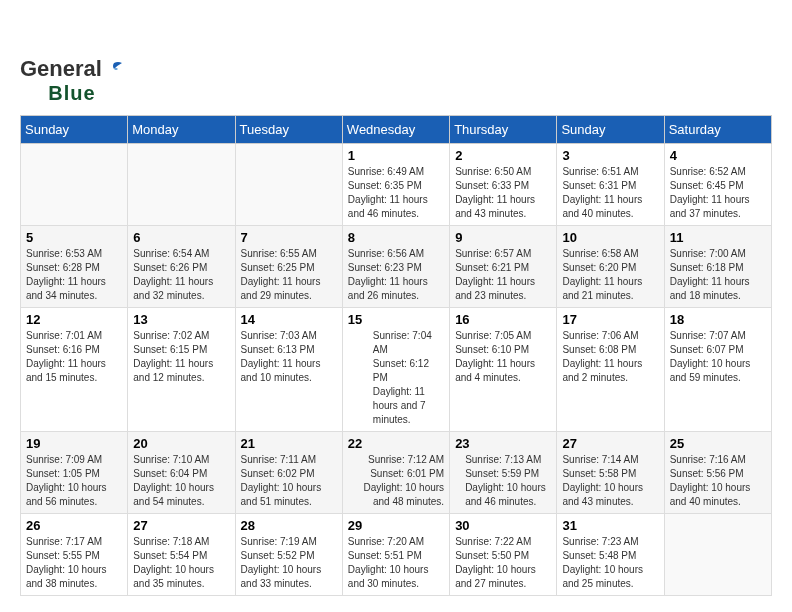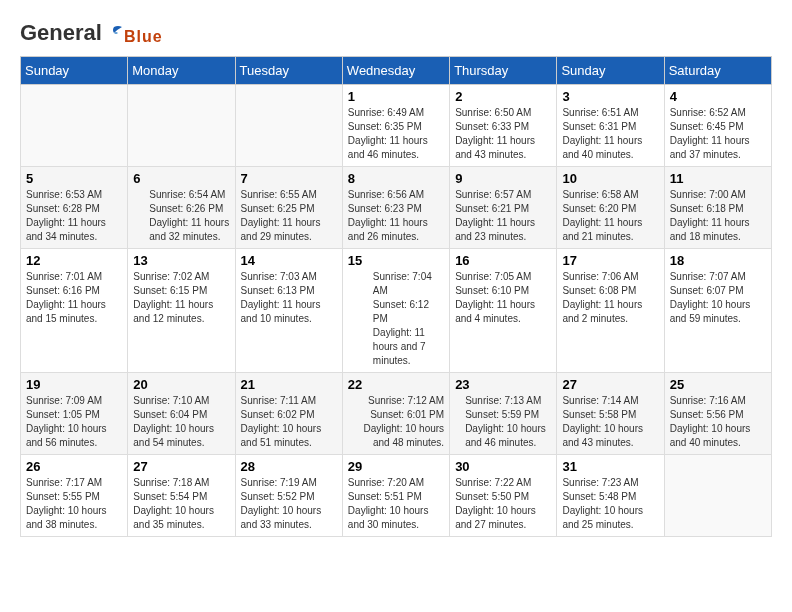--- a/index.html
+++ b/index.html
@@ -11,22 +11,23 @@
       padding: 20px;
     }
     .header {
       display: flex;
       justify-content: space-between;
       align-items: flex-start;
       margin-bottom: 10px;
     }
     .logo {
       display: flex;
-      flex-direction: row;
-      align-items: flex-end;
+      flex-direction: column;
+      align-items: center;
+      margin-top: 36px;
     }
     .title-block {
       text-align: right;
     }
     .calendar-title {
       font-size: 36px;
       font-weight: normal;
       color: #333;
     }
     .calendar-subtitle {
@@ -78,21 +79,21 @@
 
 <div class="header">
   <div class="logo">
     <div style="display:flex;align-items:center;">
       <span style="font-size:22px;font-weight:bold;color:#333;">General</span>
       <svg width="20" height="20" viewBox="0 0 20 20" style="margin-left:2px;">
         <path d="M10,4 Q14,2 18,4 Q14,6 10,10 Q8,7 10,4Z" fill="#1a5fb4"></path>
         <path d="M10,10 Q12,12 14,10 Q12,8 10,10Z" fill="#5b9bd5"></path>
       </svg>
     </div>
-    <span style="font-size:16px;font-weight:bold;color:#c2410c;letter-spacing:1px;">Blue</span>
+    <span style="font-size:20px;font-weight:bold;color:#14532d;letter-spacing:1px;">Blue</span>
   </div>
   <div class="title-block">
     <div class="calendar-title"></div>
     <div class="calendar-subtitle"></div>
   </div>
 </div>
 
 <table>
   <thead>
     <tr>
@@ -137,21 +138,21 @@
       </tr>
       <tr>
         <td>
           <span class="day-num">5</span>
           <div class="day-info" style="white-space: pre-line;">Sunrise: 6:53 AM
 Sunset: 6:28 PM
 Daylight: 11 hours and 34 minutes.</div>
         </td>
         <td>
           <span class="day-num">6</span>
-          <div class="day-info" style="white-space: pre-line; margin-left: 16px;">Sunrise: 6:54 AM
+          <div class="day-info" style="white-space: pre-line;">Sunrise: 6:54 AM
 Sunset: 6:26 PM
 Daylight: 11 hours and 32 minutes.</div>
         </td>
         <td>
           <span class="day-num">7</span>
           <div class="day-info" style="white-space: pre-line;">Sunrise: 6:55 AM
 Sunset: 6:25 PM
 Daylight: 11 hours and 29 minutes.</div>
         </td>
         <td>

